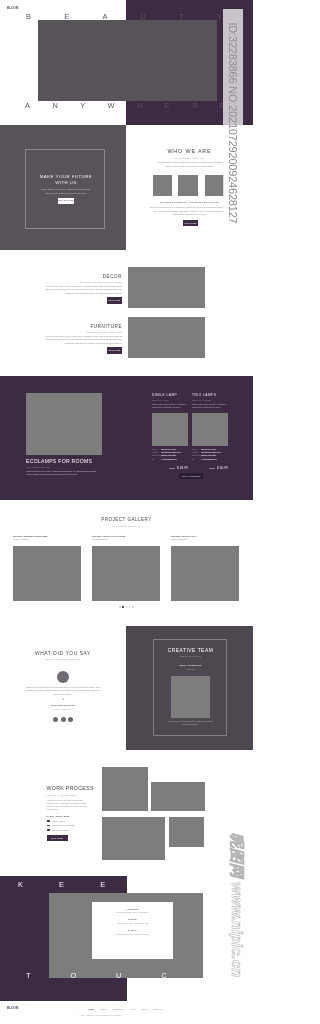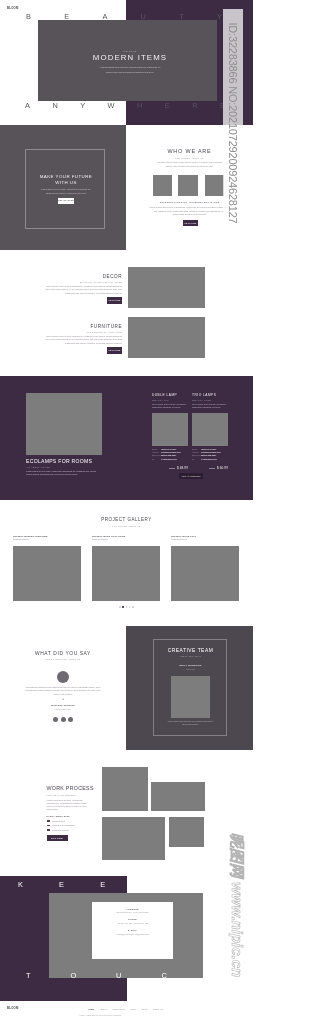--- a/index.html
+++ b/index.html
@@ -181,25 +181,20 @@
   <div class="letterrow lrow-bot">
     <span>A</span>
     <span>N</span>
     <span>Y</span>
     <span>W</span>
     <span>H</span>
     <span>E</span>
     <span>R</span>
     <span>E</span>
   </div>
-  <div class="heroTxt">
-    <div class="eyebrow">WELCOME</div>
-    <h1>MODERN ITEMS</h1>
-    <div class="desc">Aliquam sagittis tellus convallis, bibendum felis nec, mattis urna. Ut fringilla lacus quis sem making something nulla good.</div>
-  </div>
 </section>
 
 <section class="sec" id="future">
   <div class="frame"></div>
   <div class="inner">
     <h2><span>MAKE YOUR FUTURE</span><br><span>WITH US</span></h2>
     <div class="desc">Lorem ipsum dolor sit amet, consectetur adipiscing elit. Phasellus sed efficitur, ornare nulla sit purus.</div>
     <div class="btn">GET STARTED</div>
   </div>
 </section>

